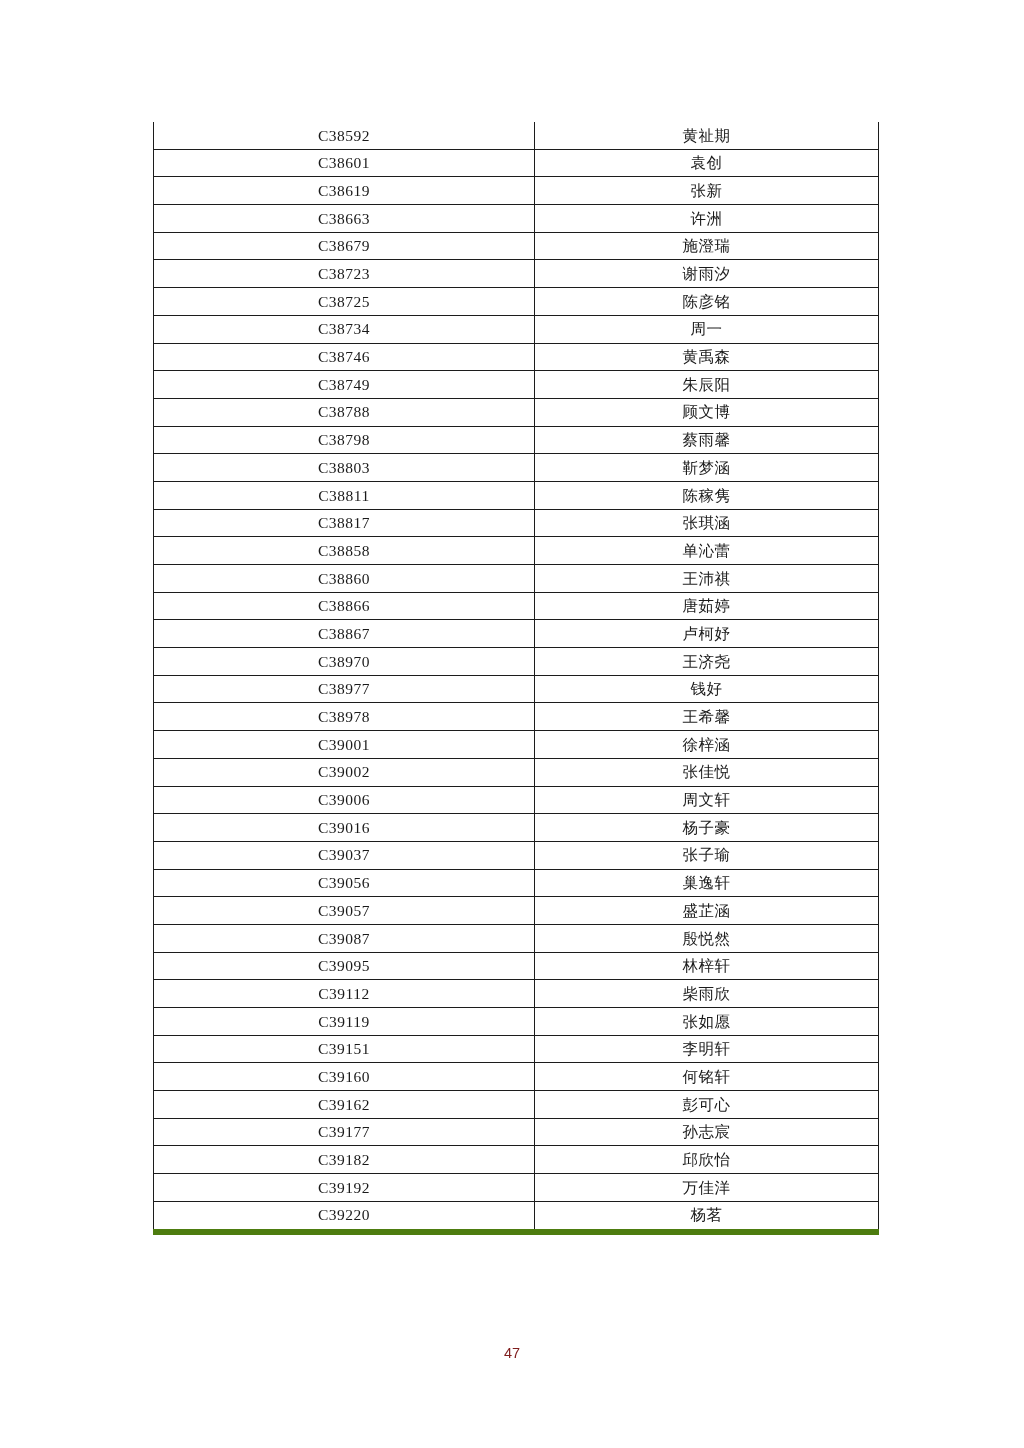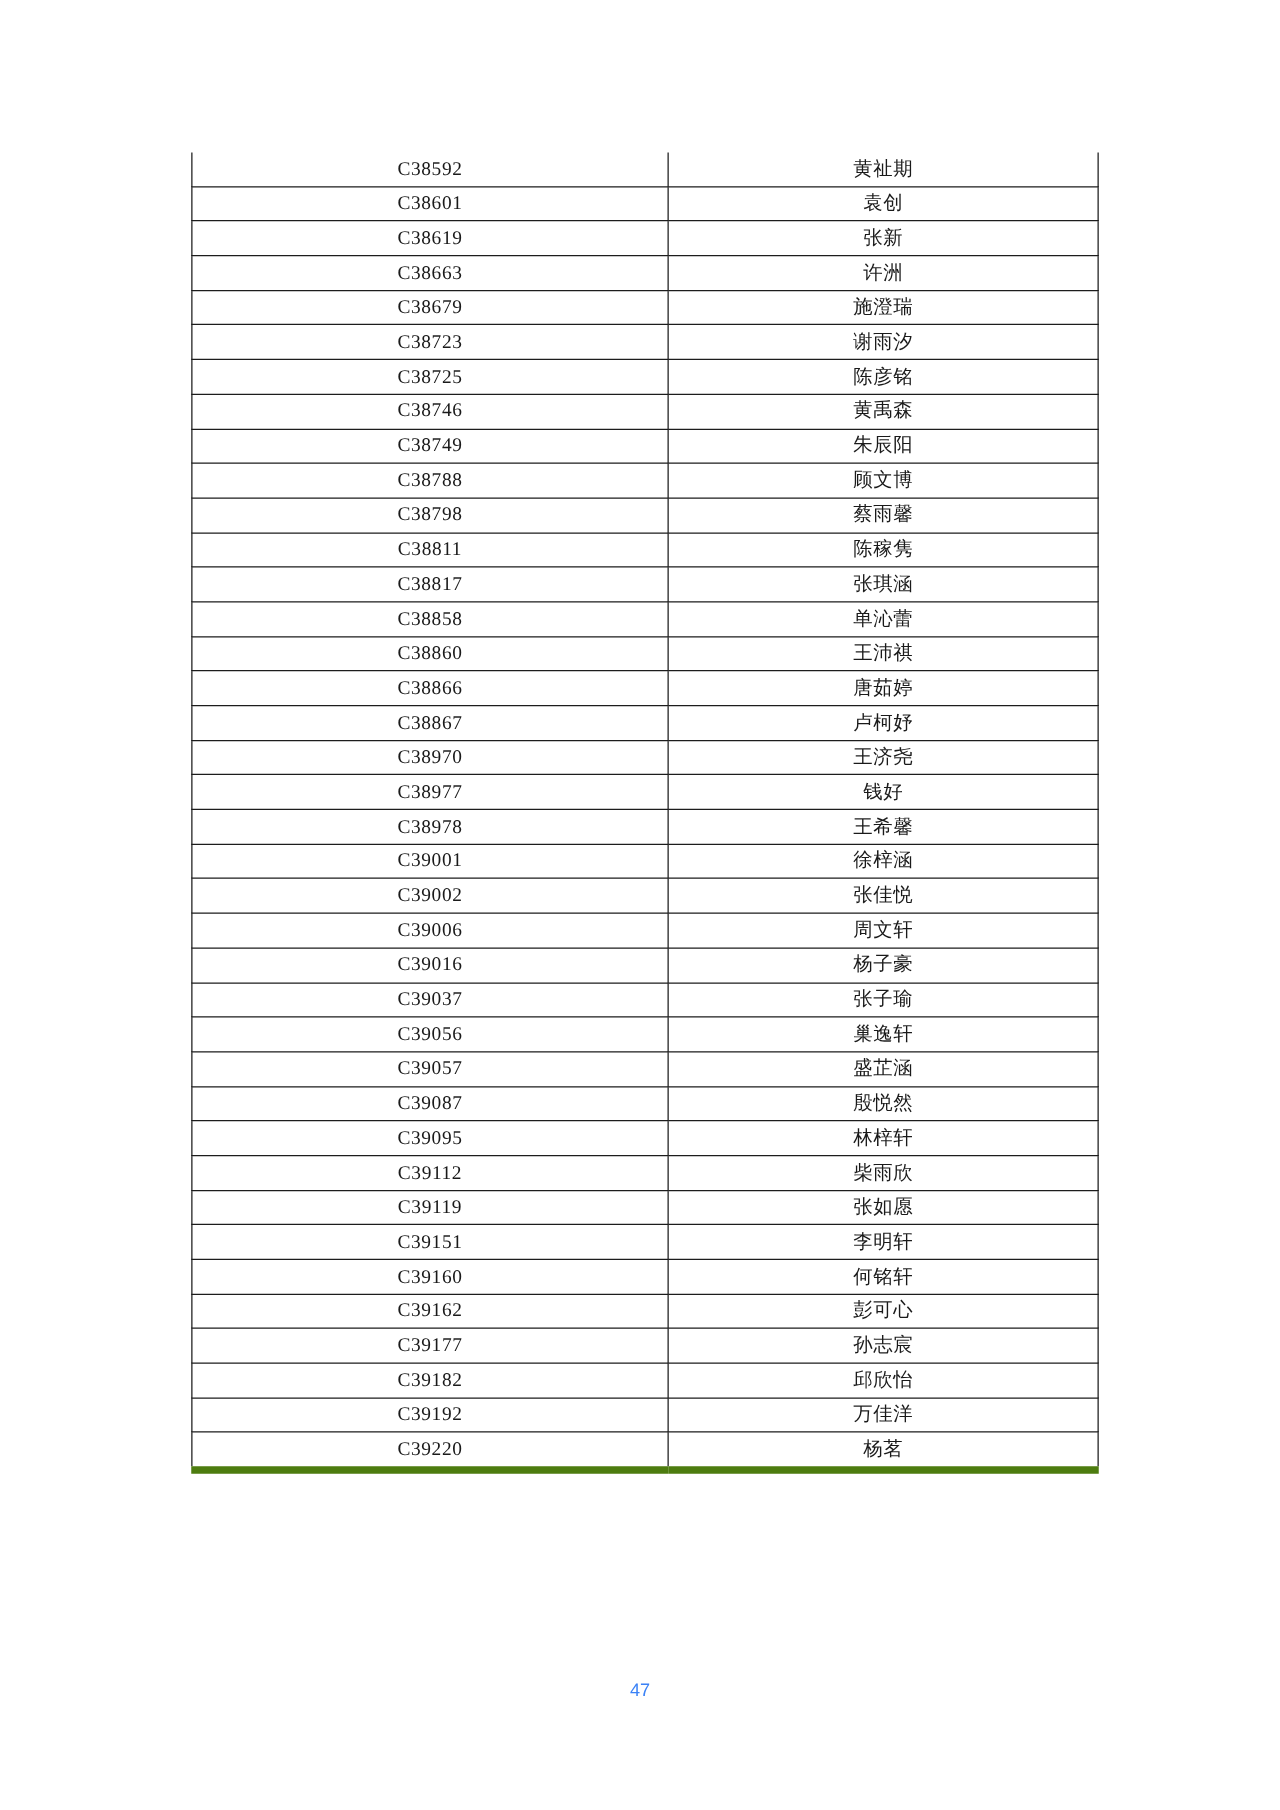--- a/index.html
+++ b/index.html
@@ -44,21 +44,21 @@
   
   table.roster tr:last-child td { border-bottom: 6px solid #4d7c0f; }
   .page-number {
     position: absolute;
     left: 0;
     top: 1345px;
     width: 100%;
     text-align: center;
     font-family: "Liberation Sans", "DejaVu Sans", sans-serif;
     font-size: 14.5px;
-    color: #3b82f6;
+    color: #7f1d1d;
   }
 </style>
 </head>
 <body>
 
 <div class="page">
   <table class="roster">
     <tbody>
         <tr>
           <td class="id-cell">C38592</td>
@@ -82,34 +82,42 @@
         </tr>
         <tr>
           <td class="id-cell">C38723</td>
           <td class="name-cell">谢雨汐</td>
         </tr>
         <tr>
           <td class="id-cell">C38725</td>
           <td class="name-cell">陈彦铭</td>
         </tr>
         <tr>
+          <td class="id-cell">C38734</td>
+          <td class="name-cell">周一</td>
+        </tr>
+        <tr>
           <td class="id-cell">C38746</td>
           <td class="name-cell">黄禹森</td>
         </tr>
         <tr>
           <td class="id-cell">C38749</td>
           <td class="name-cell">朱辰阳</td>
         </tr>
         <tr>
           <td class="id-cell">C38788</td>
           <td class="name-cell">顾文博</td>
         </tr>
         <tr>
           <td class="id-cell">C38798</td>
           <td class="name-cell">蔡雨馨</td>
+        </tr>
+        <tr>
+          <td class="id-cell">C38803</td>
+          <td class="name-cell">靳梦涵</td>
         </tr>
         <tr>
           <td class="id-cell">C38811</td>
           <td class="name-cell">陈稼隽</td>
         </tr>
         <tr>
           <td class="id-cell">C38817</td>
           <td class="name-cell">张琪涵</td>
         </tr>
         <tr>

